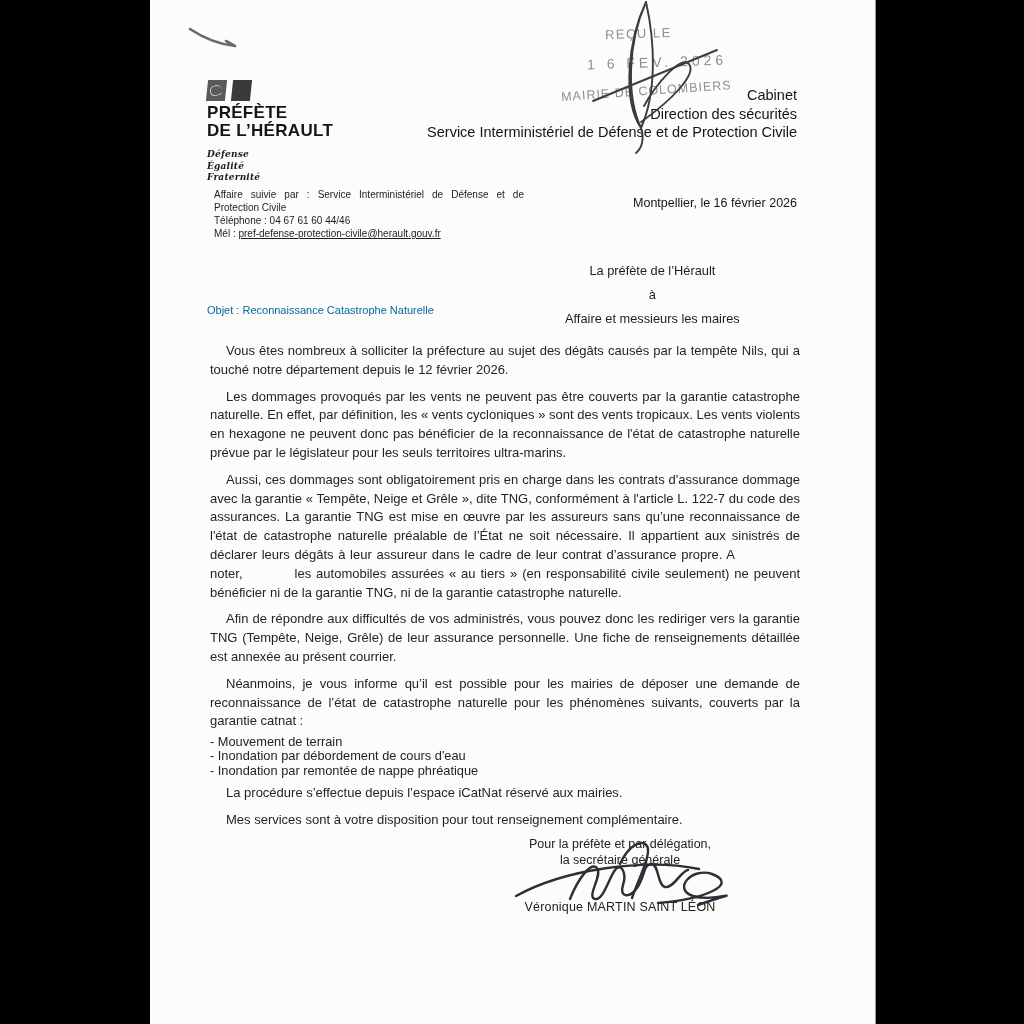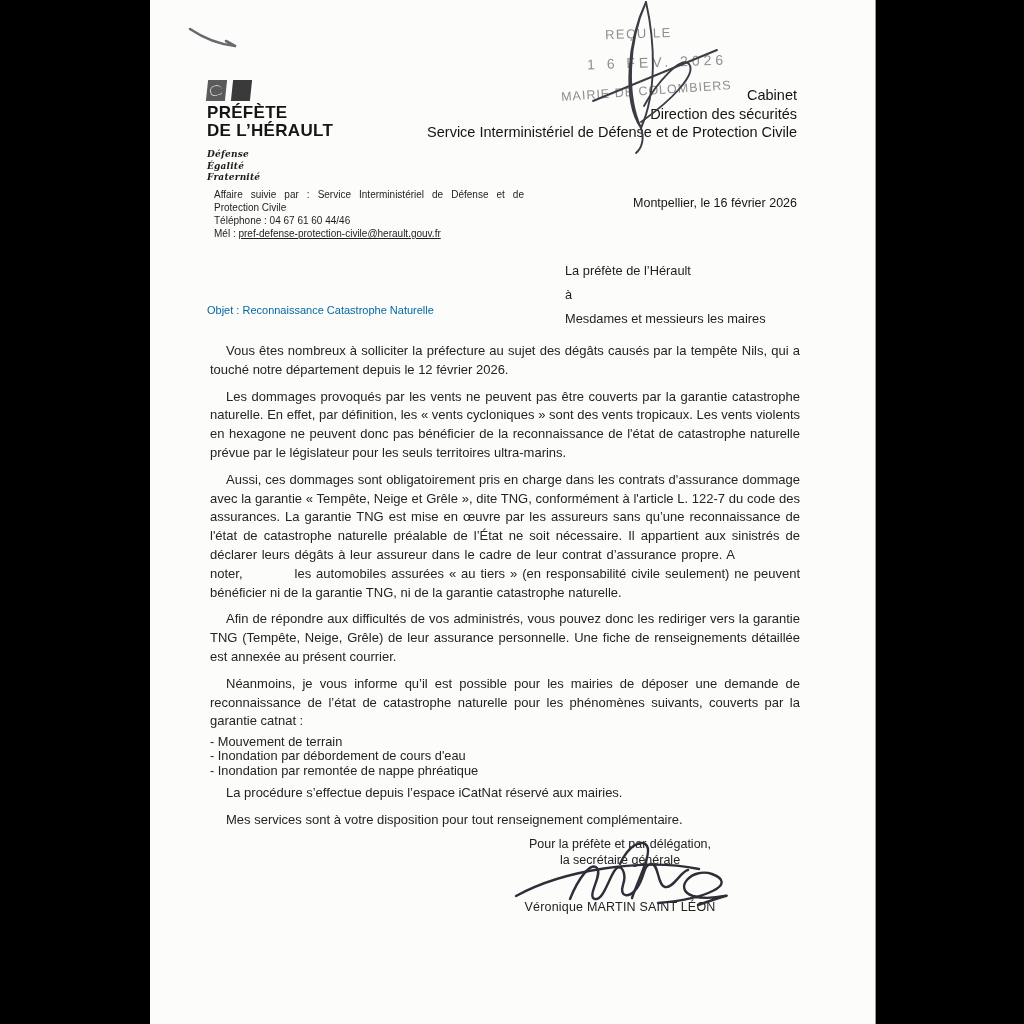--- a/index.html
+++ b/index.html
@@ -29,21 +29,21 @@
   .stamp .s3{position:absolute;left:6px;top:62px;font-size:12.5px;letter-spacing:1px;transform:rotate(-4deg);white-space:nowrap;}
   
   .dept{position:absolute;right:78px;top:86px;text-align:right;font-weight:normal;
     color:#141414;font-size:14.5px;line-height:18.5px;white-space:nowrap;}
   
   .contact{position:absolute;left:64px;top:188px;width:310px;font-size:10px;line-height:13px;
     color:#1e1e1e;text-align:justify;}
   .contact .email{text-decoration:underline;}
   
   .dateline{position:absolute;right:78px;top:196px;font-weight:normal;font-size:12.5px;color:#161616;}
-  .recipient{position:absolute;left:415px;top:264px;font-size:12.8px;color:#1e1e1e;}
+  .recipient{position:absolute;left:415px;top:264px;font-size:12.8px;color:#1e1e1e;text-align:center;}
   .recipient div{margin-bottom:10px;line-height:14px;}
   .objet{position:absolute;left:57px;top:304px;font-size:11px;color:#0369a1;}
   
   .body{position:absolute;left:60px;top:342px;width:590px;font-size:13px;line-height:18.8px;
     color:#242424;text-align:justify;}
   .body p{margin:0 0 8px;text-indent:16px;}
   .body .nolist{margin:2px 0 0;}
   .list{margin:4px 0 6px;line-height:14.2px;font-size:12.8px;}
   .closing{margin:0 0 5px;text-indent:0;}
   
@@ -110,21 +110,21 @@
     <div>Affaire suivie par : Service Interministériel de Défense et de Protection Civile</div>
     <div>Téléphone : 04 67 61 60 44/46</div>
     <div><span>Mél : </span><span class="email">pref-defense-protection-civile@herault.gouv.fr</span></div>
   </div>
 
   <div class="dateline">Montpellier, le 16 février 2026</div>
 
   <div class="recipient">
     <div>La préfète de l’Hérault</div>
     <div>à</div>
-    <div>Mesdames et messieurs les maires</div>
+    <div>Affaire et messieurs les maires</div>
   </div>
 
   <div class="objet">Objet : Reconnaissance Catastrophe Naturelle</div>
 
   <div class="body">
     <p>Vous êtes nombreux à solliciter la préfecture au sujet des dégâts causés par la tempête Nils, qui a touché notre département depuis le 12 février 2026.</p>
     <p>Les dommages provoqués par les vents ne peuvent pas être couverts par la garantie catastrophe naturelle. En effet, par définition, les « vents cycloniques » sont des vents tropicaux. Les vents violents en hexagone ne peuvent donc pas bénéficier de la reconnaissance de l'état de catastrophe naturelle prévue par le législateur pour les seuls territoires ultra-marins.</p>
     <p>Aussi, ces dommages sont obligatoirement pris en charge dans les contrats d'assurance dommage avec la garantie « Tempête, Neige et Grêle », dite TNG, conformément à l'article L. 122-7 du code des assurances. La garantie TNG est mise en œuvre par les assureurs sans qu’une reconnaissance de l'état de catastrophe naturelle préalable de l’État ne soit nécessaire. Il appartient aux sinistrés de déclarer leurs dégâts à leur assureur dans le cadre de leur contrat d’assurance propre. A     noter,    les automobiles assurées « au tiers » (en responsabilité civile seulement) ne peuvent bénéficier ni de la garantie TNG, ni de la garantie catastrophe naturelle.</p>
     <p>Afin de répondre aux difficultés de vos administrés, vous pouvez donc les rediriger vers la garantie TNG (Tempête, Neige, Grêle) de leur assurance personnelle. Une fiche de renseignements détaillée est annexée au présent courrier.</p>
     <p class="nolist">Néanmoins, je vous informe qu’il est possible pour les mairies de déposer une demande de reconnaissance de l’état de catastrophe naturelle pour les phénomènes suivants, couverts par la garantie catnat :</p>

